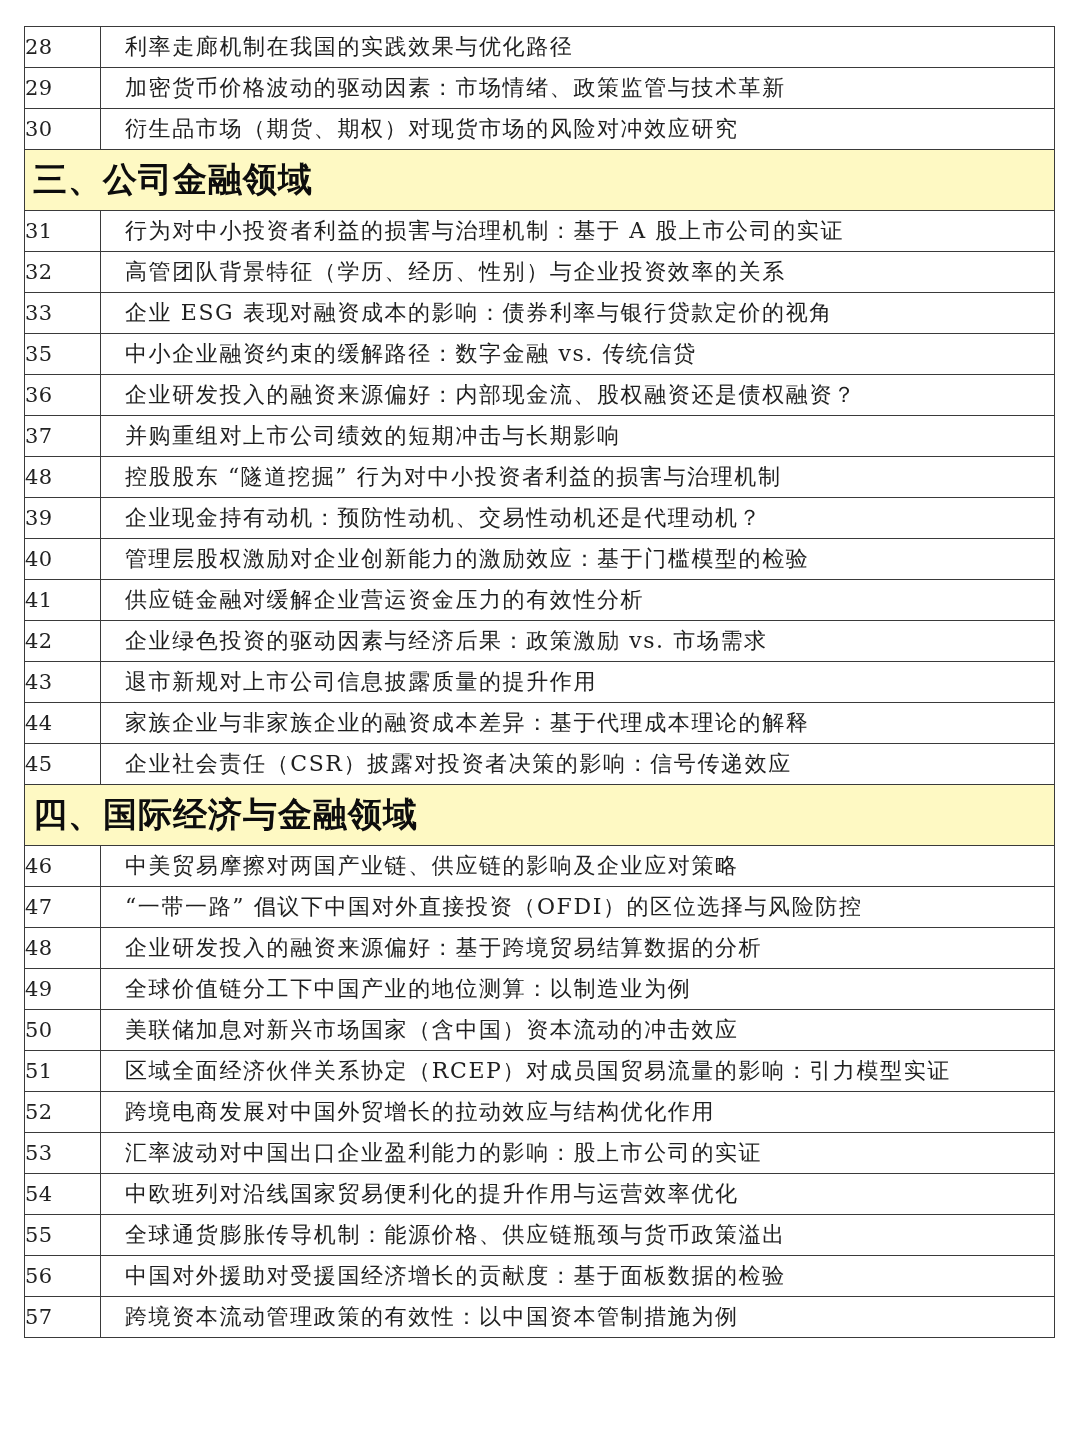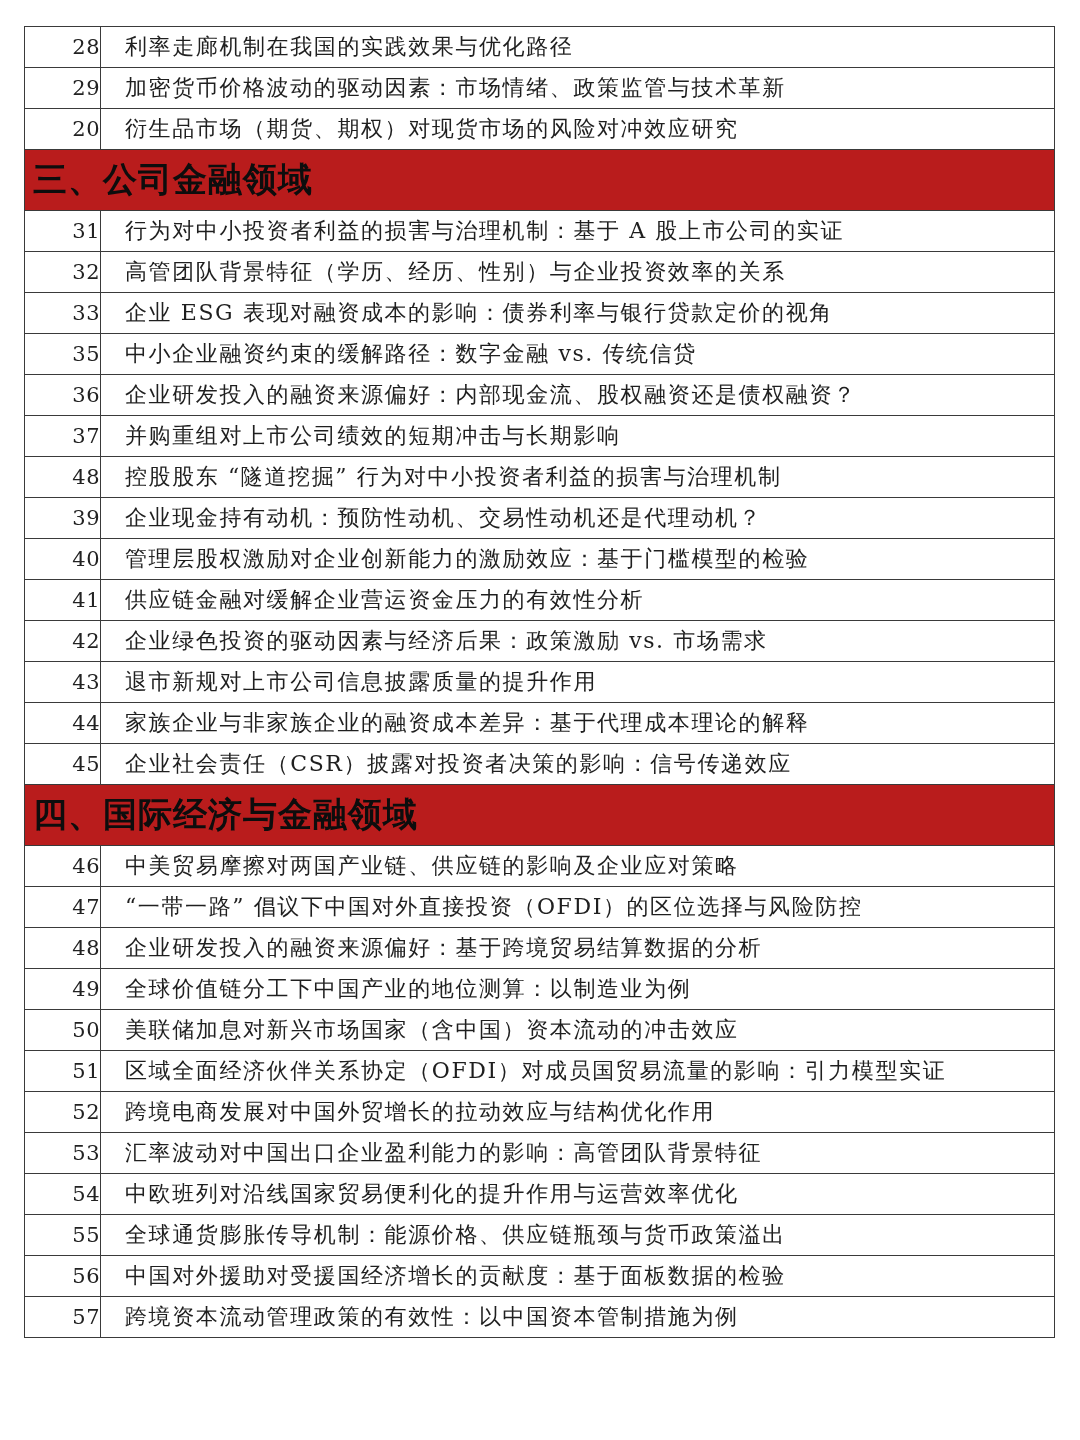--- a/index.html
+++ b/index.html
@@ -25,37 +25,37 @@
     }
     .topic-table td {
       border: 1.5px solid #3a3a3a;
       padding: 0;
       vertical-align: middle;
     }
     .col-num { width: 76px; }
     .col-title { width: auto; }
     tr.topic-row td { height: 40px; }
     td.num-cell {
-      text-align: right;
+      text-align: left;
       font-size: 21px;
       font-family: "DejaVu Serif", "Liberation Serif", serif;
       letter-spacing: 0.5px;
       color: #222;
     }
     td.title-cell {
       padding-left: 24px;
       font-size: 22px;
       letter-spacing: 1.6px;
       white-space: nowrap;
       overflow: hidden;
       color: #1f1f1f;
     }
     tr.section-row td {
       height: 60px;
-      background: #b91c1c;
+      background: #fef9c3;
       padding-left: 8px;
       font-family: "DejaVu Sans", "Liberation Sans", sans-serif;
       font-weight: bold;
       font-size: 34px;
       letter-spacing: 1px;
       color: #0d0d0d;
     }
   </style>
 </head>
 <body>
@@ -68,21 +68,21 @@
   <tbody id="table-body">
       <tr class="topic-row">
         <td class="num-cell">28</td>
         <td class="title-cell">利率走廊机制在我国的实践效果与优化路径</td>
       </tr>
       <tr class="topic-row">
         <td class="num-cell">29</td>
         <td class="title-cell">加密货币价格波动的驱动因素：市场情绪、政策监管与技术革新</td>
       </tr>
       <tr class="topic-row">
-        <td class="num-cell">20</td>
+        <td class="num-cell">30</td>
         <td class="title-cell">衍生品市场（期货、期权）对现货市场的风险对冲效应研究</td>
       </tr>
       <tr class="section-row">
         <td colspan="2">三、公司金融领域</td>
       </tr>
       <tr class="topic-row">
         <td class="num-cell">31</td>
         <td class="title-cell">行为对中小投资者利益的损害与治理机制：基于 A 股上市公司的实证</td>
       </tr>
       <tr class="topic-row">
@@ -155,29 +155,29 @@
       <tr class="topic-row">
         <td class="num-cell">49</td>
         <td class="title-cell">全球价值链分工下中国产业的地位测算：以制造业为例</td>
       </tr>
       <tr class="topic-row">
         <td class="num-cell">50</td>
         <td class="title-cell">美联储加息对新兴市场国家（含中国）资本流动的冲击效应</td>
       </tr>
       <tr class="topic-row">
         <td class="num-cell">51</td>
-        <td class="title-cell">区域全面经济伙伴关系协定（OFDI）对成员国贸易流量的影响：引力模型实证</td>
+        <td class="title-cell">区域全面经济伙伴关系协定（RCEP）对成员国贸易流量的影响：引力模型实证</td>
       </tr>
       <tr class="topic-row">
         <td class="num-cell">52</td>
         <td class="title-cell">跨境电商发展对中国外贸增长的拉动效应与结构优化作用</td>
       </tr>
       <tr class="topic-row">
         <td class="num-cell">53</td>
-        <td class="title-cell">汇率波动对中国出口企业盈利能力的影响：高管团队背景特征</td>
+        <td class="title-cell">汇率波动对中国出口企业盈利能力的影响：股上市公司的实证</td>
       </tr>
       <tr class="topic-row">
         <td class="num-cell">54</td>
         <td class="title-cell">中欧班列对沿线国家贸易便利化的提升作用与运营效率优化</td>
       </tr>
       <tr class="topic-row">
         <td class="num-cell">55</td>
         <td class="title-cell">全球通货膨胀传导机制：能源价格、供应链瓶颈与货币政策溢出</td>
       </tr>
       <tr class="topic-row">

